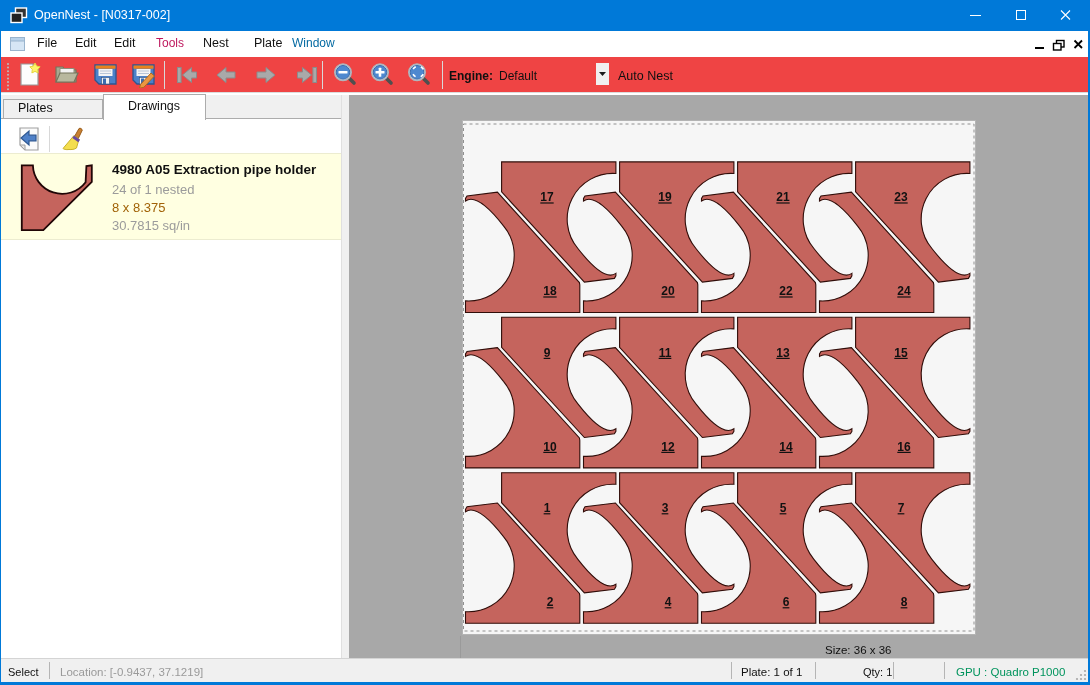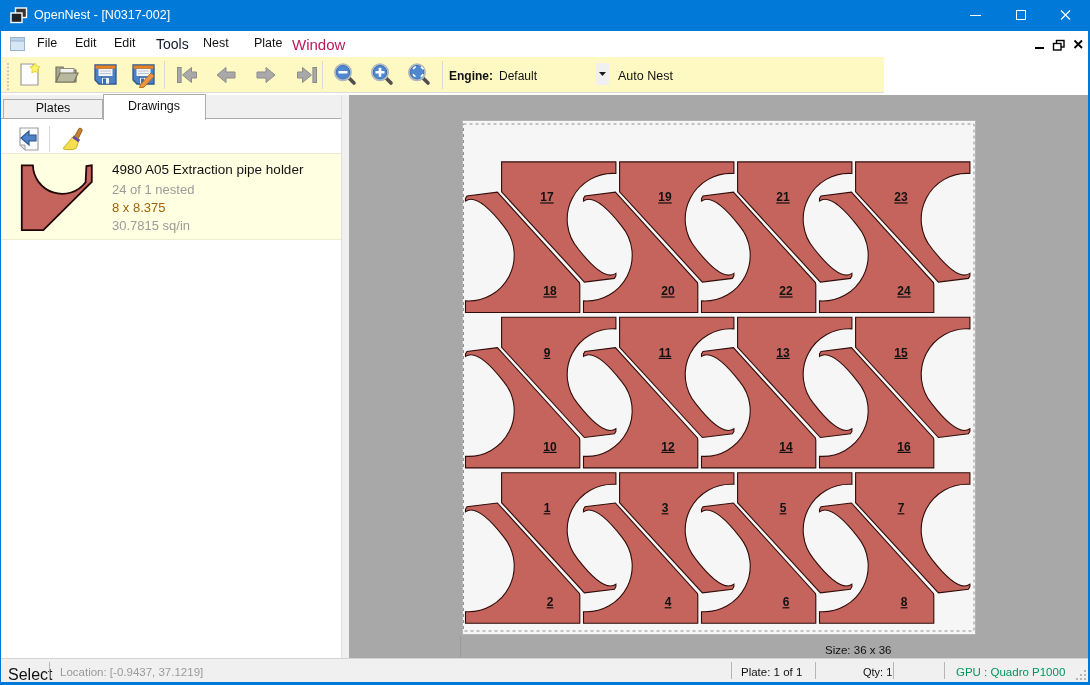--- a/index.html
+++ b/index.html
@@ -20,32 +20,32 @@
 </svg>
 </div>
 <div class="abs" style="left:0;top:31px;width:1090px;height:26px;background:#fff">
 <svg class="abs" style="left:10px;top:6px" width="15" height="14" viewBox="0 0 15 14">
 <rect x="0.5" y="0.5" width="14" height="13" fill="#d6e6f5" stroke="#9ab4cd" stroke-width="1"></rect>
 <rect x="0.5" y="0.5" width="14" height="3.5" fill="#b8d2ea" stroke="#9ab4cd" stroke-width="1"></rect>
 </svg>
 <div class="abs" style="left:37px;top:5px;font-size:12.5px;color:#111">File</div>
 <div class="abs" style="left:75px;top:5px;font-size:12.5px;color:#111">Edit</div>
 <div class="abs" style="left:114px;top:5px;font-size:12.5px;color:#111">Edit</div>
-<div class="abs" style="left:156px;top:5px;font-size:14px;color:#0f172a">Tools</div>
+<div class="abs" style="left:156px;top:5px;font-size:12px;color:#be185d">Tools</div>
 <div class="abs" style="left:203px;top:5px;font-size:12.5px;color:#111">Nest</div>
 <div class="abs" style="left:254px;top:5px;font-size:12.5px;color:#111">Plate</div>
-<div class="abs" style="left:292px;top:5px;font-size:15px;color:#be185d">Window</div>
+<div class="abs" style="left:292px;top:5px;font-size:12px;color:#0369a1">Window</div>
 <svg class="abs" style="left:1030px;top:0" width="60" height="26" viewBox="0 0 60 26">
 <rect x="5" y="16" width="9" height="2" fill="#000"></rect>
 <rect x="26.5" y="9.5" width="7.5" height="6.5" fill="none" stroke="#000" stroke-width="1.4"></rect>
 <rect x="23.5" y="12.5" width="7.5" height="6.5" fill="#fff" stroke="#000" stroke-width="1.4"></rect>
 <path d="M44.5 9.5 L52 17 M52 9.5 L44.5 17" stroke="#000" stroke-width="1.8"></path>
 </svg>
 </div>
-<div class="abs" style="left:0;top:57px;width:884px;height:36px;background:#fef9c3;border-bottom:1px solid #dcdcdc">
+<div class="abs" style="left:0;top:57px;width:1090px;height:36px;background:#ef4444;border-bottom:1px solid #dcdcdc">
 <svg class="abs" style="left:6px;top:3px" width="4" height="32" viewBox="0 0 4 32">
         <circle cx="2" cy="4.0" r="1" fill="#bcbcbc"></circle>
         <circle cx="2" cy="7.6" r="1" fill="#bcbcbc"></circle>
         <circle cx="2" cy="11.2" r="1" fill="#bcbcbc"></circle>
         <circle cx="2" cy="14.8" r="1" fill="#bcbcbc"></circle>
         <circle cx="2" cy="18.4" r="1" fill="#bcbcbc"></circle>
         <circle cx="2" cy="22.0" r="1" fill="#bcbcbc"></circle>
         <circle cx="2" cy="25.6" r="1" fill="#bcbcbc"></circle>
         <circle cx="2" cy="29.2" r="1" fill="#bcbcbc"></circle>
       </svg>
@@ -182,47 +182,47 @@
         <text x="203.0" y="392.2">3</text>
         <text x="206.0" y="486.2">4</text>
         <text x="321.0" y="392.2">5</text>
         <text x="324.0" y="486.2">6</text>
         <text x="439.0" y="392.2">7</text>
         <text x="442.0" y="486.2">8</text>
       </g>
     </svg>
 <div class="abs" style="left:1px;top:95px;width:341px;height:24px;background:#f0f0f0;border-bottom:1px solid #acacac"></div>
 <div class="abs" style="left:2.5px;top:99px;width:100px;height:19px;background:#f0f0f0;border:1px solid #acacac;border-bottom:none"></div>
-<div class="abs" style="left:18px;top:101px;width:70px;font-size:12.5px;color:#111;text-align:center">Plates</div>
+<div class="abs" style="left:18px;top:101px;width:70px;font-size:12.5px;color:#111;text-align:left">Plates</div>
 <div class="abs" style="left:1px;top:119px;width:341px;height:539px;background:#fff"></div>
 <div class="abs" style="left:102.5px;top:94px;width:103px;height:26px;background:#fff;border:1px solid #acacac;border-bottom:none"></div>
 <div class="abs" style="left:118px;top:99px;width:72px;font-size:12.5px;color:#111;text-align:center">Drawings</div>
 <div class="abs" style="left:340.5px;top:95px;width:1.5px;height:563px;background:#e0e0e0"></div>
 <svg style="position:absolute;left:18px;top:127px" width="22" height="24" viewBox="0 0 22 24">
 <path d="M2 1 h18 v22 h-13 l-5-5 z" fill="#fbfbfb" stroke="#a0a0a0" stroke-width="1.2"></path>
 <path d="M7 18 v5 l-5-5 z" fill="#e6e6e6" stroke="#a0a0a0" stroke-width="1"></path>
 <path d="M18 8.2 v5.6 h-7 v4.2 l-8-7 8-7 v4.2 z" fill="#4f81c8" stroke="#2d5791" stroke-width="1.2"></path>
 </svg>
 <div class="abs" style="left:49px;top:126px;width:1px;height:26px;background:#d8d8d8"></div>
 <svg style="position:absolute;left:61px;top:127px" width="23" height="24" viewBox="0 0 23 24">
 <path d="M13.5 9.5 L18 1.5 a2.2 2.2 0 0 1 3.2 1.8 L17.5 11 z" fill="#c98030" stroke="#9a5d1c" stroke-width="1"></path>
 <path d="M8 22.5 C5 23 2.5 22 2 21.5 L13 8.5 l5 3.5 -2.5 9 c-2 1.5 -5 1.7 -7.5 1.5 z" fill="#f4de4e" stroke="#c9b22a" stroke-width="1"></path>
 <path d="M12.2 9.7 l6 4.2" stroke="#6a4aa0" stroke-width="3"></path>
 </svg>
 <div class="abs" style="left:1px;top:153px;width:340px;height:87px;background:#ffffe1;border-top:1px solid #ececd0;border-bottom:1px solid #ececd0"></div>
 <svg style="position:absolute;left:18px;top:161px" width="78" height="72" viewBox="0 0 78 72">
       <path d="M3.8 4.3 H14.9 A29.3 29.3 0 0 0 67.6 21.2 L68.4 5 L73.8 4.3 L73.8 20.9 L25.3 69.2 H3.8 Z" fill="#c5645d" stroke="#200606" stroke-width="1.8"></path>
     </svg>
-<div class="abs" style="left:112px;top:162px;font-size:13.5px;font-weight:normal;color:#111">4980 A05 Extraction pipe holder</div>
+<div class="abs" style="left:112px;top:162px;font-size:13.5px;font-weight:bold;color:#111">4980 A05 Extraction pipe holder</div>
 <div class="abs" style="left:112px;top:182px;font-size:13px;color:#9b9b9b">24 of 1 nested</div>
 <div class="abs" style="left:112px;top:200px;font-size:13px;color:#a16207">8 x 8.375</div>
 <div class="abs" style="left:112px;top:218px;font-size:13px;color:#9b9b9b">30.7815 sq/in</div>
 <div class="abs" style="left:460px;top:636px;width:1px;height:22px;background:#9a9a9a"></div>
 <div class="abs" style="left:0;top:658px;width:1090px;height:24px;background:#f0f0f0;border-top:1px solid #d4d4d4"></div>
-<div class="abs" style="left:8px;top:666px;font-size:16px;color:#111">Select</div>
+<div class="abs" style="left:8px;top:666px;font-size:11px;color:#111">Select</div>
 <div class="abs" style="left:60px;top:666px;font-size:11.5px;color:#9a9a9a">Location: [-0.9437, 37.1219]</div>
 <div class="abs" style="left:48.5px;top:662px;width:1px;height:17px;background:#b5b5b5"></div>
 <div class="abs" style="left:730.5px;top:662px;width:1px;height:17px;background:#b5b5b5"></div>
 <div class="abs" style="left:814.5px;top:662px;width:1px;height:17px;background:#b5b5b5"></div>
 <div class="abs" style="left:893px;top:662px;width:1px;height:17px;background:#b5b5b5"></div>
 <div class="abs" style="left:943.5px;top:662px;width:1px;height:17px;background:#b5b5b5"></div>
 <div class="abs" style="left:741px;top:666px;font-size:11.5px;color:#111">Plate: 1 of 1</div>
 <div class="abs" style="left:825px;top:644px;font-size:11.5px;color:#111">Size: 36 x 36</div>
 <div class="abs" style="left:863px;top:666px;font-size:11px;color:#111">Qty: 1</div>
 <div class="abs" style="left:956px;top:666px;font-size:11.5px;color:#00945d">GPU : Quadro P1000</div>

